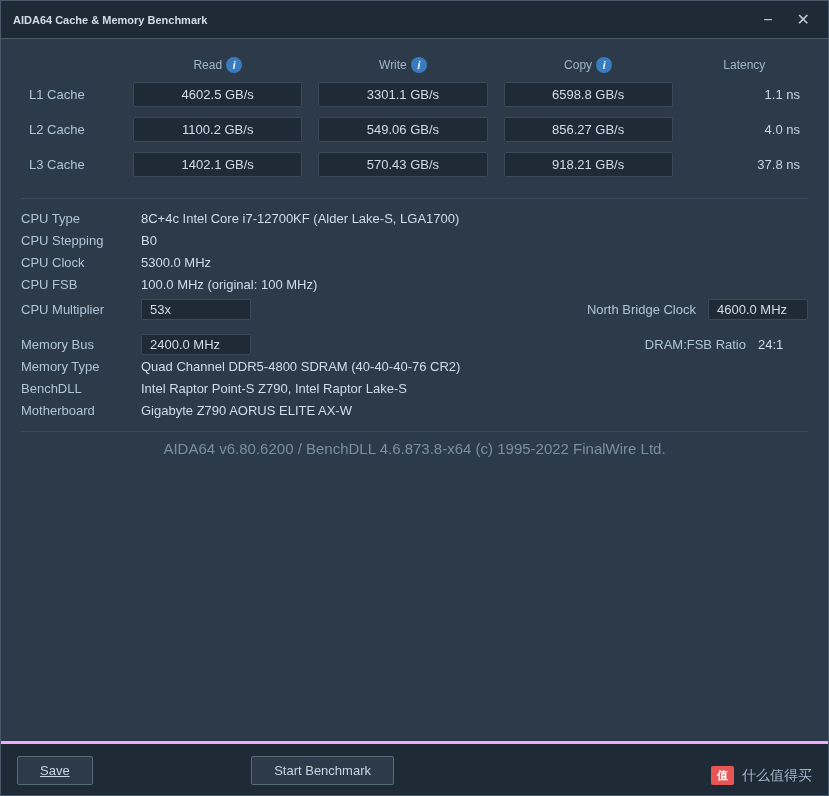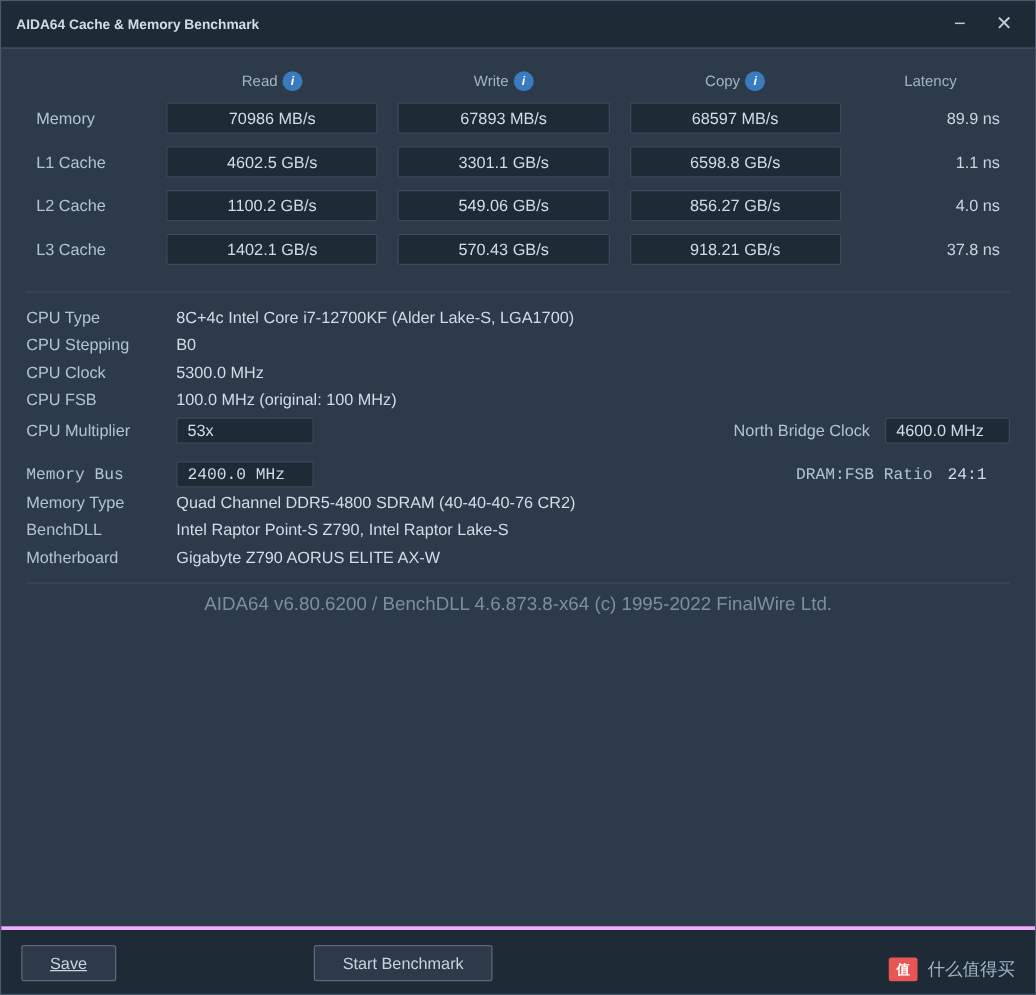--- a/index.html
+++ b/index.html
@@ -254,33 +254,20 @@
               <span>Copy</span>
               <span class="info-icon">i</span>
             </div>
           </th>
           <th class="col-latency">
             <span>Latency</span>
           </th>
         </tr>
       </thead>
       <tbody id="bench-tbody">
-      <tr>
-      <td class="row-label">Memory</td>
-      <td>
-              <span class="value-box">70986 MB/s</span>
-            </td>
-      <td>
-              <span class="value-box">67893 MB/s</span>
-            </td>
-      <td>
-              <span class="value-box">68597 MB/s</span>
-            </td>
-      <td class="latency-val">89.9 ns</td>
-    </tr>
           <tr>
       <td class="row-label">L1 Cache</td>
       <td>
               <span class="value-box">4602.5 GB/s</span>
             </td>
       <td>
               <span class="value-box">3301.1 GB/s</span>
             </td>
       <td>
               <span class="value-box">6598.8 GB/s</span>
@@ -342,21 +329,21 @@
 
       <div class="sysinfo-row" style="display:flex;align-items:center;">
         <span class="sysinfo-label">CPU Multiplier</span>
         <span class="sysinfo-value-box" style="width:110px;">53x</span>
         <span class="north-bridge-label">North Bridge Clock</span>
         <span class="sysinfo-value-box" style="min-width:100px;">4600.0 MHz</span>
       </div>
 
       <div style="height:10px;"></div>
 
-      <div class="sysinfo-row" style="display:flex;align-items:center;font-family:Liberation Mono, monospace;">
+      <div class="sysinfo-row" style="display:flex;align-items:center;">
         <span class="sysinfo-label">Memory Bus</span>
         <span class="sysinfo-value-box" style="width:110px;">2400.0 MHz</span>
         <span class="dram-label">DRAM:FSB Ratio</span>
         <span class="sysinfo-value" style="min-width:50px;">24:1</span>
       </div>
 
       <div class="sysinfo-row">
         <span class="sysinfo-label">Memory Type</span>
         <span class="sysinfo-value">Quad Channel DDR5-4800 SDRAM  (40-40-40-76 CR2)</span>
       </div>

